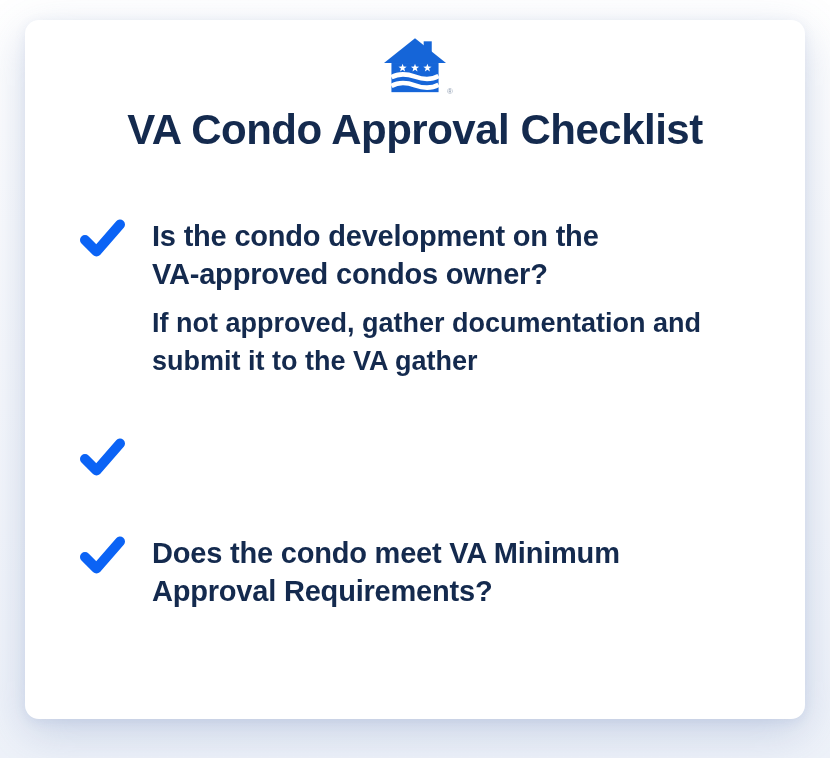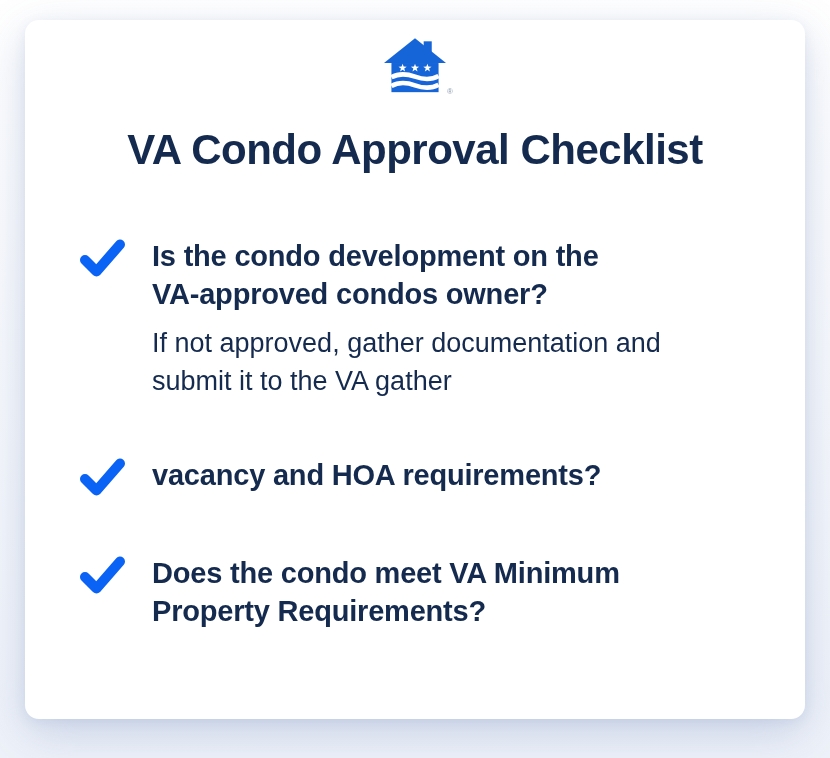--- a/index.html
+++ b/index.html
@@ -29,21 +29,21 @@
   }
   .logo svg { display:block; width:62px; height:57px; }
   .reg-mark {
     position:absolute;
     right:-7px; bottom:-2px;
     font-size:8px;
     color:#8d9bb0;
     line-height:1;
   }
   .title {
-    margin-top:32px;
+    margin-top:12px;
     text-align:center;
     font-size:42px;
     font-weight:800;
     letter-spacing:-0.5px;
     color:var(--text_navy,#142a4e);
     line-height:48px;
   }
   .checklist {
     margin-top:63px;
     padding-left:54px;
@@ -66,21 +66,21 @@
   .item-title {
     font-size:29px;
     font-weight:700;
     line-height:38px;
     color:var(--text_navy,#142a4e);
     letter-spacing:-0.2px;
   }
   .item-note {
     margin-top:11px;
     font-size:27px;
-    font-weight:400;
+    font-weight:700;
     line-height:38px;
     color:var(--text_navy,#142a4e);
   }
   .item-note:empty { display:none; }
   .line { display:block; }
 </style>
 </head>
 <body>
 
 <div class="card">
@@ -129,33 +129,32 @@
     </div>
 
     <div class="item">
       <span class="check">
         <svg viewBox="0 0 47 41" xmlns="http://www.w3.org/2000/svg" aria-hidden="true">
           <path d="M6 22 L17.5 33.5 L41 6.5" fill="none" style="stroke:var(--accent_blue,#0b63f5)" stroke-width="10" stroke-linecap="round" stroke-linejoin="round"></path>
         </svg>
       </span>
       <div class="item-body">
         <div class="item-title">
-          <span class="line">vacancy and HOA requirements?</span>
         </div>
       </div>
     </div>
 
     <div class="item">
       <span class="check">
         <svg viewBox="0 0 47 41" xmlns="http://www.w3.org/2000/svg" aria-hidden="true">
           <path d="M6 22 L17.5 33.5 L41 6.5" fill="none" style="stroke:var(--accent_blue,#0b63f5)" stroke-width="10" stroke-linecap="round" stroke-linejoin="round"></path>
         </svg>
       </span>
       <div class="item-body">
         <div class="item-title">
           <span class="line">Does the condo meet VA Minimum</span>
-          <span class="line">Property Requirements?</span>
+          <span class="line">Approval Requirements?</span>
         </div>
       </div>
     </div>
 
   </div>
 </div>
 
 </body></html>

